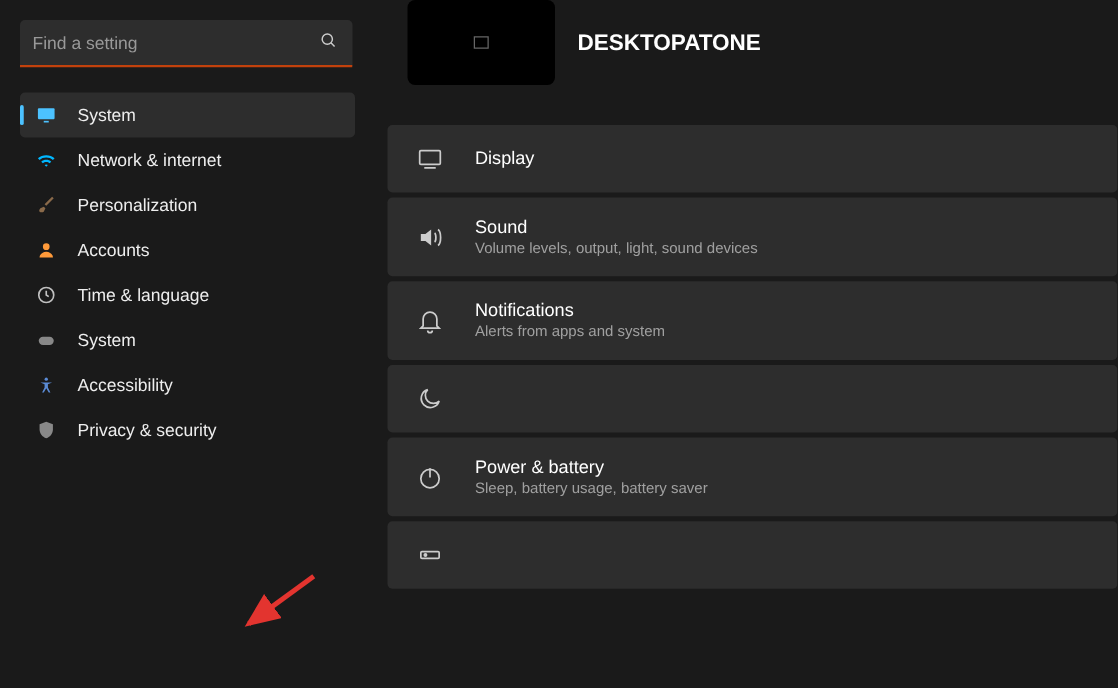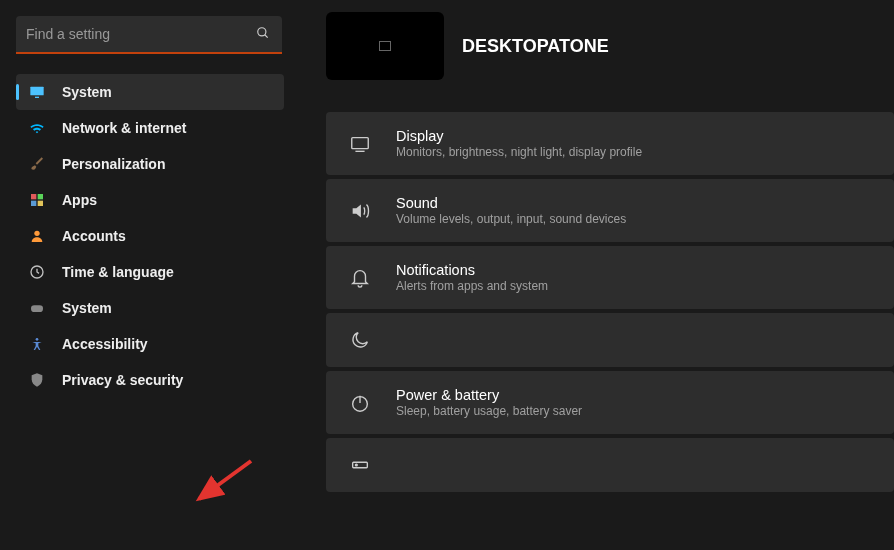--- a/index.html
+++ b/index.html
@@ -2,30 +2,30 @@
 <html><head>
   <meta charset="utf-8">
   <style>
     * { margin: 0; padding: 0; box-sizing: border-box; font-family: 'Segoe UI', sans-serif; }
     body { background: #1a1a1a; color: #fff; width: 894px; height: 550px; overflow: hidden; display: flex; }
     .sidebar { width: 300px; padding: 16px; }
     .search-box { position: relative; margin-bottom: 20px; width: 266px; }
     .search-box input { width: 100%; background: #2d2d2d; border: none; border-bottom: 2px solid #c2410c; padding: 10px 36px 10px 10px; color: #ccc; font-size: 14px; outline: none; border-radius: 4px 4px 0 0; }
     .search-box input::placeholder { color: #999; }
     .search-box .sicon { position: absolute; right: 12px; top: 50%; transform: translateY(-50%); pointer-events: none; }
-    .nav-item { display: flex; align-items: center; padding: 9px 12px; border-radius: 4px; cursor: pointer; font-size: 14px; color: #eee; gap: 16px; width: 268px; font-weight: bold; }
+    .nav-item { display: flex; align-items: center; padding: 9px 12px; border-radius: 4px; cursor: pointer; font-size: 14px; color: #eee; gap: 16px; width: 268px; }
     .nav-item.active { background: #2d2d2d; position: relative; }
     .nav-item.active::before { content: ''; position: absolute; left: 0; top: 50%; transform: translateY(-50%); width: 3px; height: 16px; background: #4cc2ff; border-radius: 2px; }
     .nav-icon { width: 18px; height: 18px; flex-shrink: 0; display: flex; align-items: center; justify-content: center; }
-    .main { flex: 1; padding-top: 12px; }
+    .main { flex: 1; }
     .header-row { display: flex; align-items: center; gap: 18px; margin-bottom: 32px; padding-left: 26px; }
     .pc-thumb { width: 118px; height: 68px; background: #000; border-radius: 6px; display: flex; align-items: center; justify-content: center; }
     .pc-thumb-inner { width: 12px; height: 10px; border: 1px solid #666; }
     .device-name { font-size: 18px; font-weight: 600; color: #fff; }
-    .card { background: #2d2d2d; border-radius: 4px; padding: 16px 22px; margin-bottom: 4px; display: flex; align-items: center; gap: 24px; cursor: pointer; margin-left: 26px; }
+    .card { background: #2d2d2d; border-radius: 4px; padding: 16px 22px; margin-bottom: 4px; display: flex; align-items: center; gap: 24px; cursor: pointer; margin-left: 10px; }
     .card-icon { width: 24px; display: flex; align-items: center; justify-content: center; flex-shrink: 0; }
     .card-text { display: flex; flex-direction: column; gap: 1px; }
     .card-title { font-size: 14.5px; color: #fff; }
     .card-desc { font-size: 12px; color: #a0a0a0; }
     .arrow { position: absolute; left: 189px; top: 455px; pointer-events: none; }
   </style>
 </head>
 <body>
 
 <div class="sidebar">
@@ -56,31 +56,20 @@
         </span>
         <span>Network &amp; internet</span>
       </div>
       <div class="nav-item">
         <span class="nav-icon">
           <svg width="16" height="16" viewBox="0 0 24 24" fill="#8a6a4a">
             <path d="M20 3l1 1-9 9-2-2 9-9zm-11 11l2 2-2 4c-1 1-4 1-5 0s0-3 1-4z"></path>
           </svg>
         </span>
         <span>Personalization</span>
-      </div>
-      <div class="nav-item">
-        <span class="nav-icon">
-          <svg width="16" height="16" viewBox="0 0 24 24">
-            <rect x="3" y="3" width="8" height="8" fill="#e15a5a"></rect>
-            <rect x="13" y="3" width="8" height="8" fill="#5ad45a"></rect>
-            <rect x="3" y="13" width="8" height="8" fill="#5a9ad4"></rect>
-            <rect x="13" y="13" width="8" height="8" fill="#e1c45a"></rect>
-          </svg>
-        </span>
-        <span>Apps</span>
       </div>
       <div class="nav-item">
         <span class="nav-icon">
           <svg width="16" height="16" viewBox="0 0 24 24" fill="#ff9a3a">
             <circle cx="12" cy="8" r="4"></circle>
             <path d="M4 21c0-4 4-7 8-7s8 3 8 7z"></path>
           </svg>
         </span>
         <span>Accounts</span>
       </div>
@@ -131,33 +120,32 @@
   <div id="card-list">
       <div class="card">
         <span class="card-icon">
           <svg width="22" height="22" viewBox="0 0 24 24" fill="none" stroke="#ccc" stroke-width="1.5">
             <rect x="3" y="5" width="18" height="12" rx="1"></rect>
             <line x1="7" y1="20" x2="17" y2="20"></line>
           </svg>
         </span>
         <div class="card-text">
           <span class="card-title">Display</span>
-          <span class="card-desc">Monitors, brightness, night light, display profile</span>
         </div>
       </div>
       <div class="card">
         <span class="card-icon">
           <svg width="22" height="22" viewBox="0 0 24 24" fill="none" stroke="#ccc" stroke-width="1.5">
             <path d="M4 9v6h4l5 4V5L8 9H4z" fill="#ccc" stroke="none"></path>
             <path d="M16 8c1.5 1 1.5 7 0 8M19 5c3 2 3 12 0 14"></path>
           </svg>
         </span>
         <div class="card-text">
           <span class="card-title">Sound</span>
-          <span class="card-desc">Volume levels, output, input, sound devices</span>
+          <span class="card-desc">Volume levels, output, light, sound devices</span>
         </div>
       </div>
       <div class="card">
         <span class="card-icon">
           <svg width="22" height="22" viewBox="0 0 24 24" fill="none" stroke="#ccc" stroke-width="1.5">
             <path d="M6 16V10a6 6 0 0 1 12 0v6l2 2H4l2-2z"></path>
             <path d="M10 20a2 2 0 0 0 4 0"></path>
           </svg>
         </span>
         <div class="card-text">

